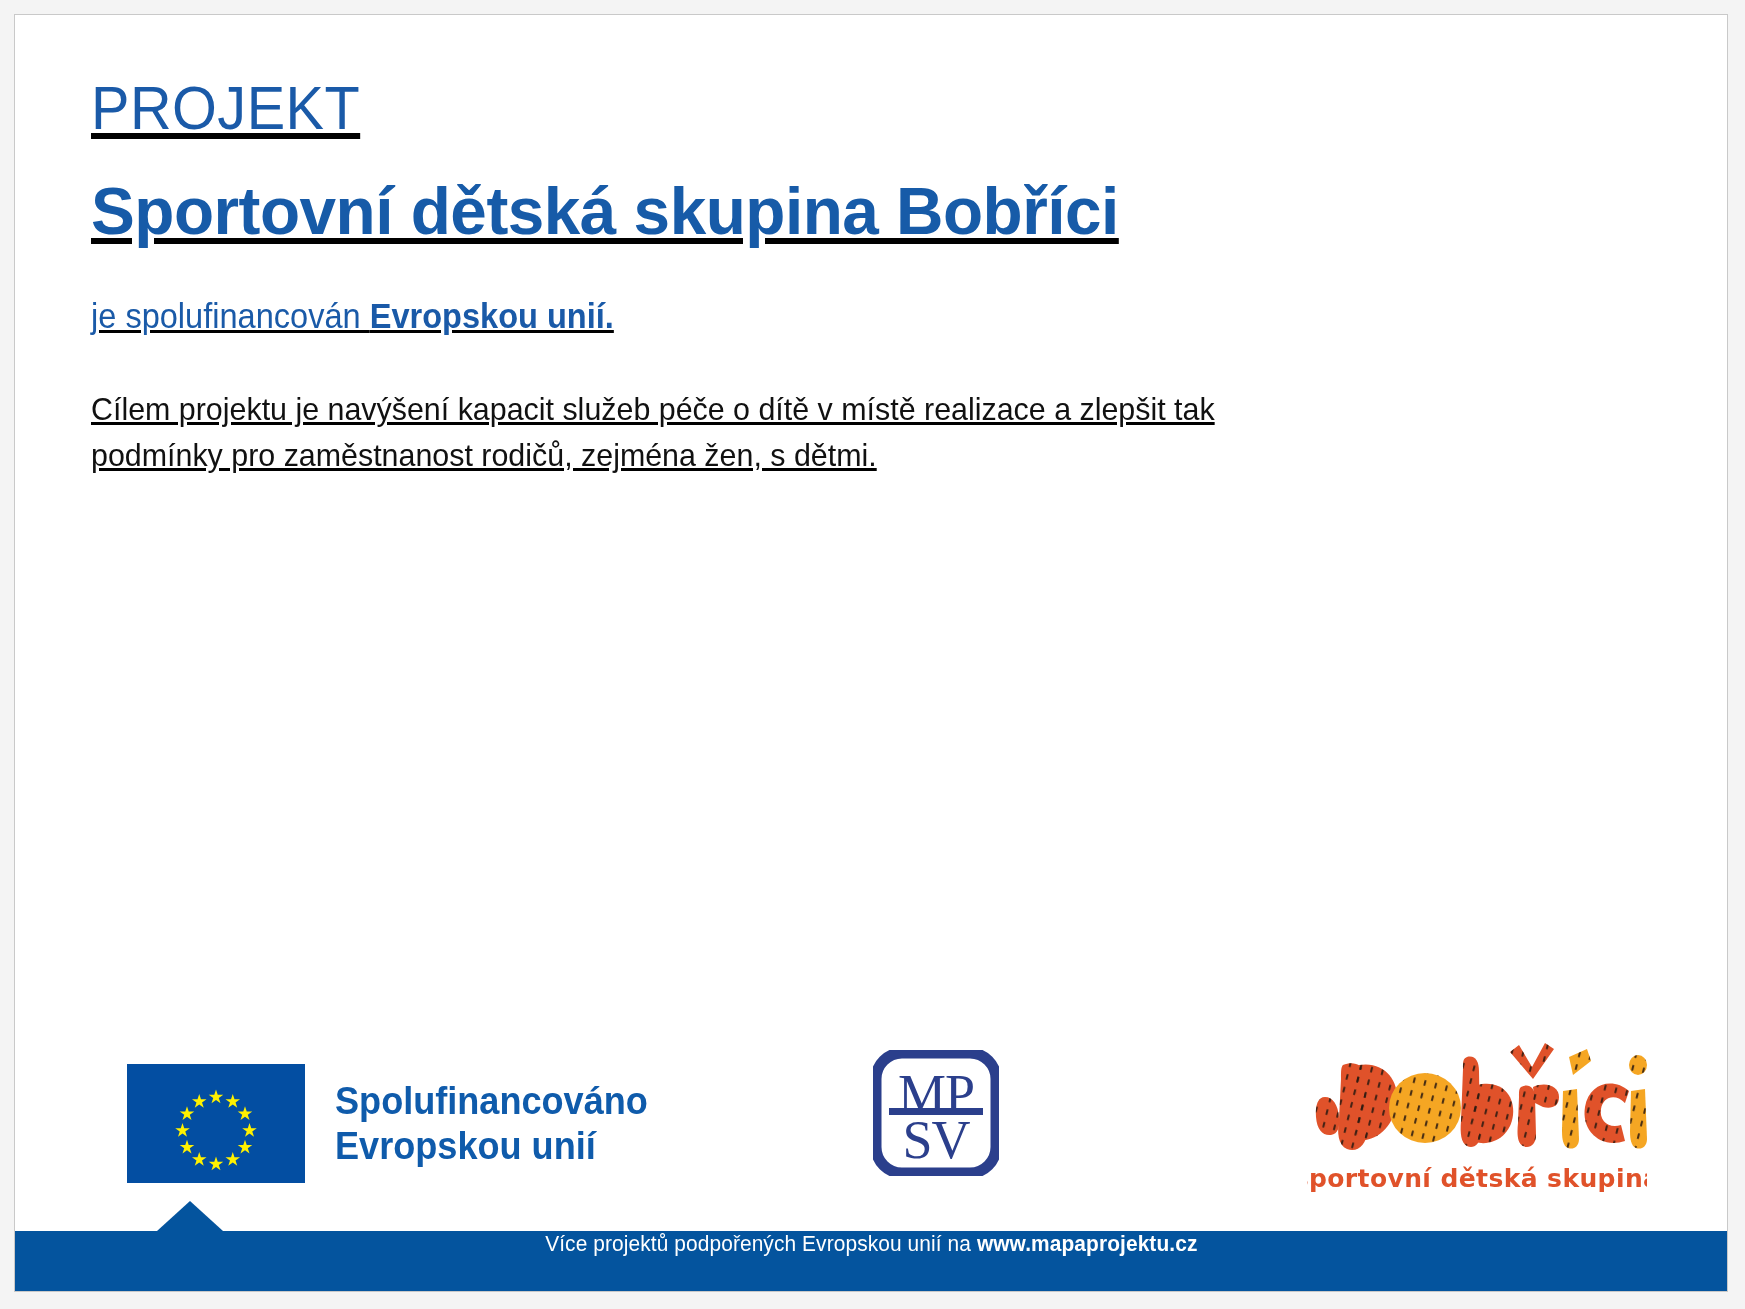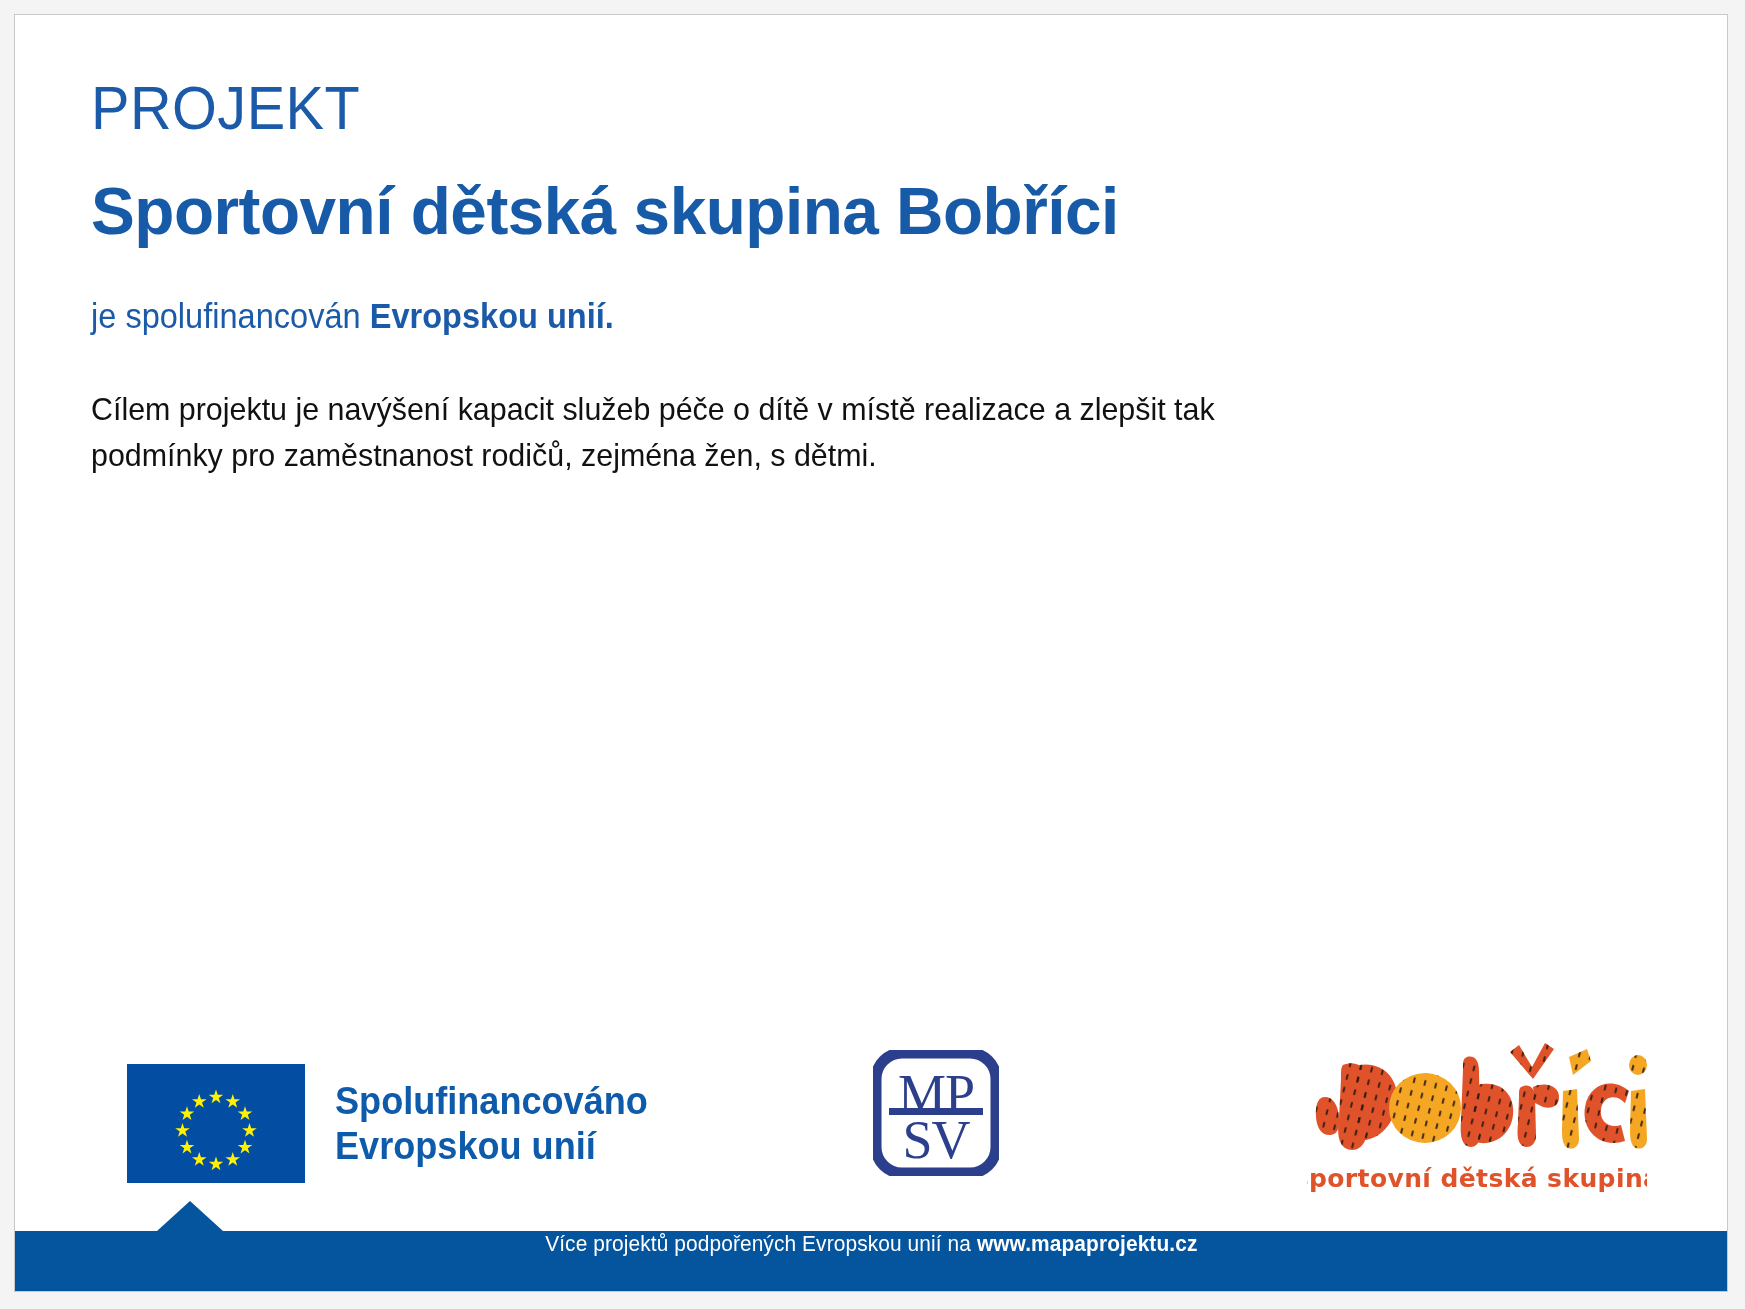--- a/index.html
+++ b/index.html
@@ -25,20 +25,21 @@
     box-sizing: border-box;
     overflow: hidden;
   }
 
   
   .content {
     position: absolute;
     left: 76px;
     top: 62px;
     right: 60px;
+    text-decoration: underline;
   }
 
   .kicker {
     font-family: "Liberation Sans", sans-serif;
     font-size: 62px;
     line-height: 1.0;
     font-weight: 400;
     color: #1a5aa8;
     letter-spacing: 0.5px;
     margin: 0 0 36px 0;

